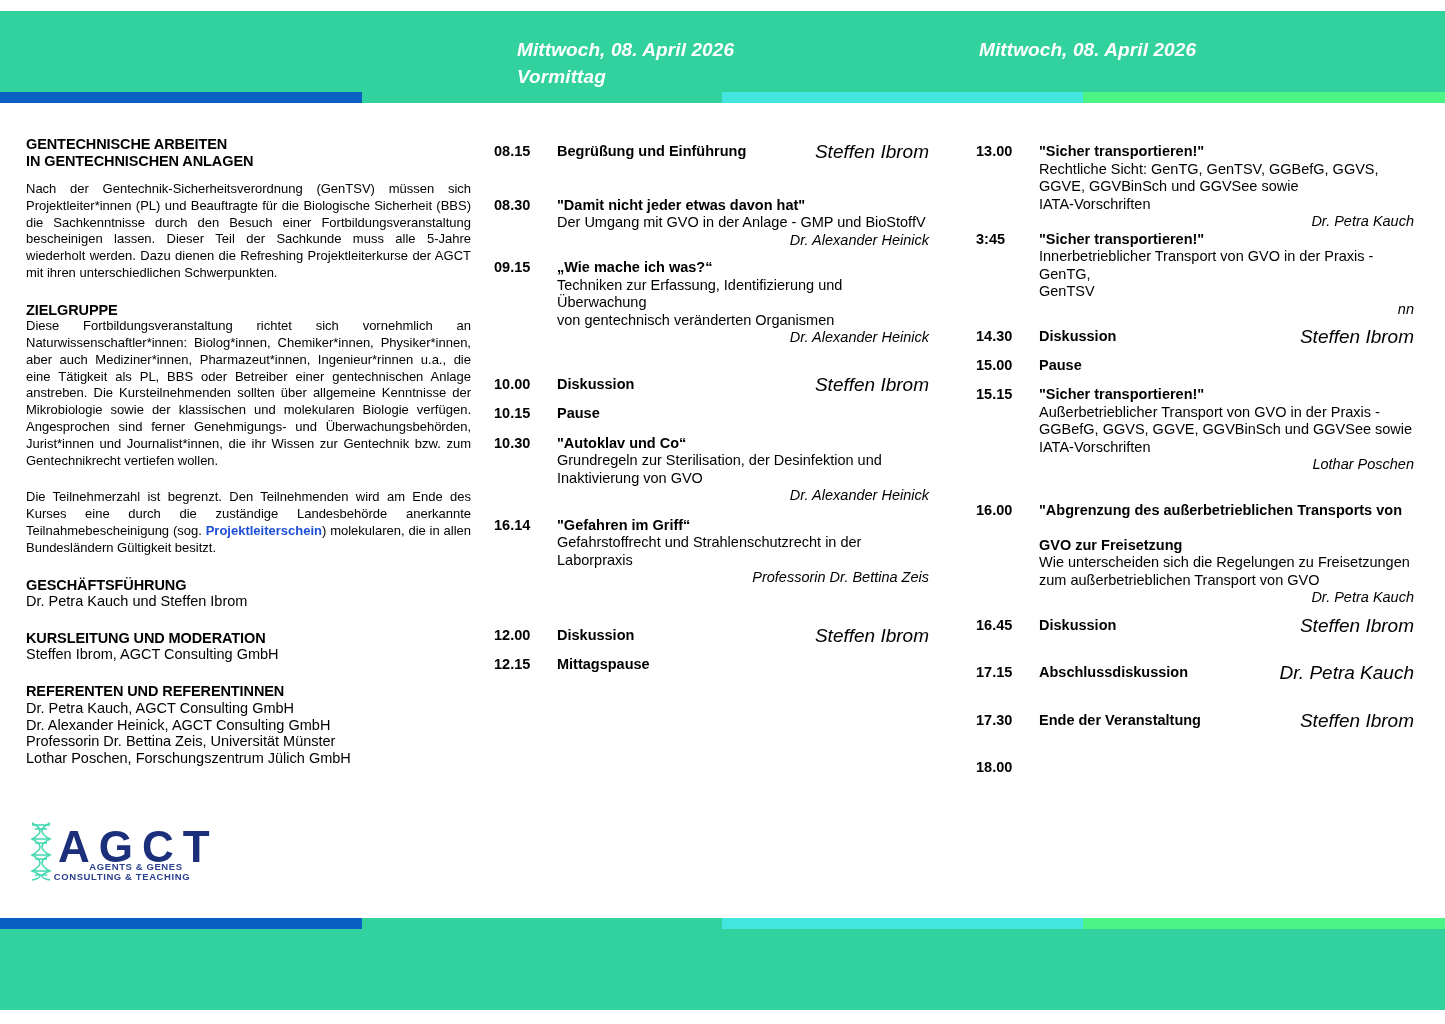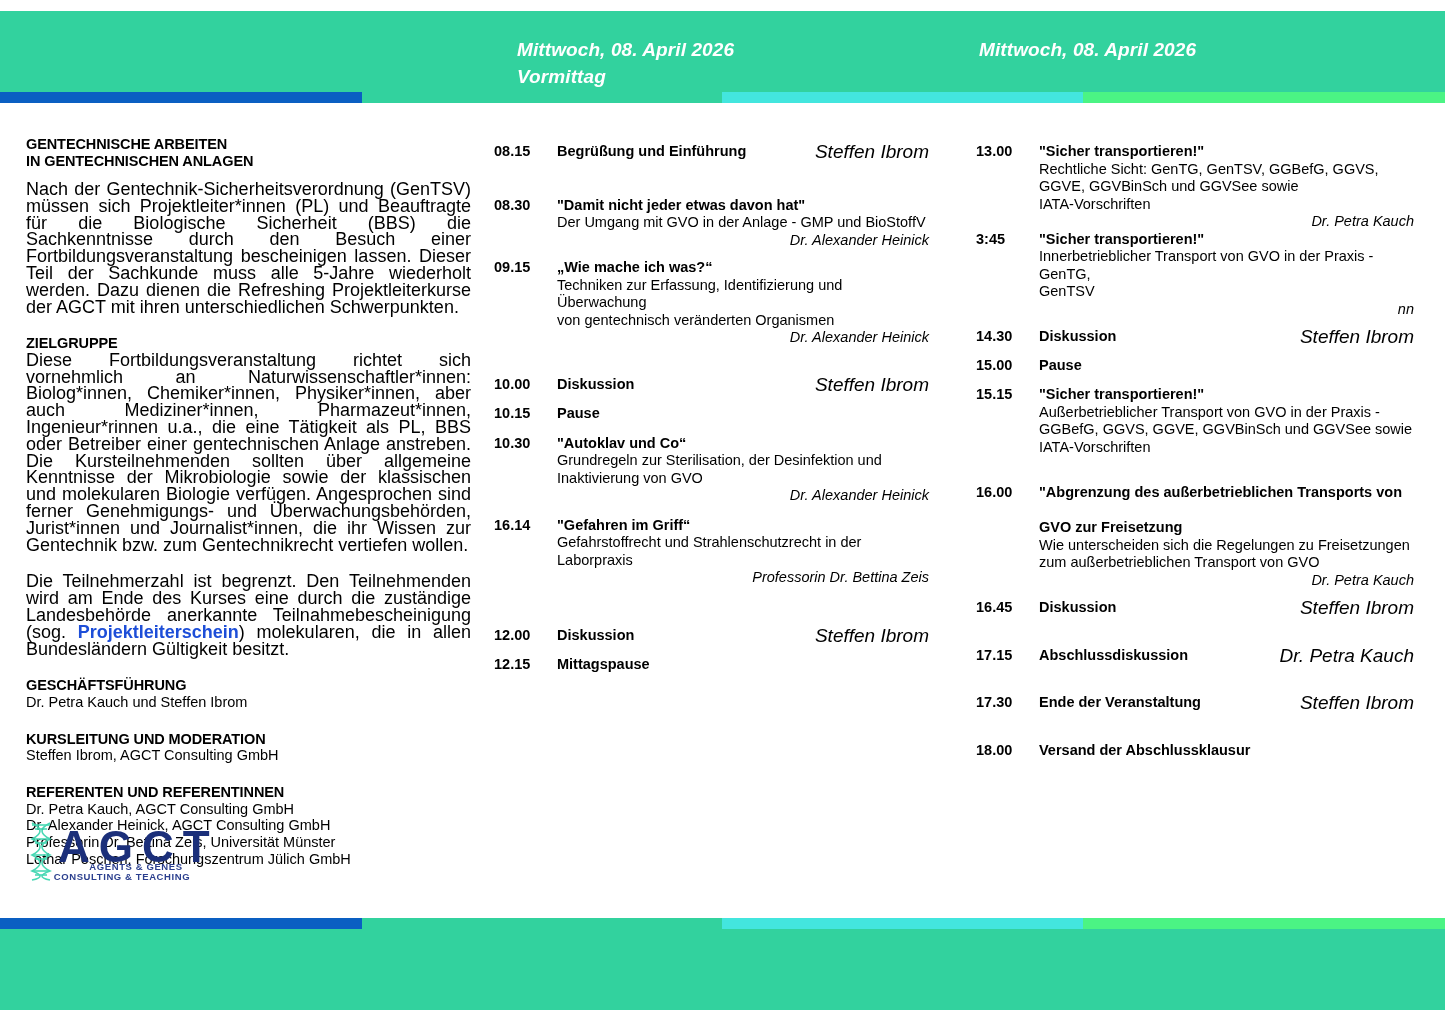--- a/index.html
+++ b/index.html
@@ -76,21 +76,21 @@
     width: 445px;
   }
   .block-heading {
     font-size: 14.5px;
     font-weight: bold;
     line-height: 16.5px;
     white-space: pre-line;
     letter-spacing: -0.1px;
   }
   .block-para {
-    font-size: 18px;
+    font-size: 13px;
     line-height: 16.8px;
     text-align: justify;
     margin-top: 12px;
   }
   .block-para.tight { margin-top: 0px; }
   .block-plain {
     font-size: 14.5px;
     line-height: 16.8px;
     white-space: pre-line;
   }
@@ -367,20 +367,21 @@
       <div class="sch-item">
         <div class="sch-row">
           <div class="sch-time">15.15</div>
           <div class="sch-body">
             <div class="sch-title">"Sicher transportieren!"</div>
             <div class="sch-desc">Außerbetrieblicher Transport von GVO in der Praxis -
 GGBefG, GGVS, GGVE, GGVBinSch und GGVSee sowie
 IATA-Vorschriften</div>
           </div>
         </div>
+        <div class="sch-speaker-below">Lothar Poschen</div>
       </div>
       <div style="height: 28px;"></div>
       <div class="sch-item">
         <div class="sch-row">
           <div class="sch-time">16.00</div>
           <div class="sch-body">
             <div class="sch-title">"Abgrenzung des außerbetrieblichen Transports von
 
 GVO zur Freisetzung</div>
             <div class="sch-desc">Wie unterscheiden sich die Regelungen zu Freisetzungen
@@ -416,23 +417,20 @@
           <div class="sch-body">
             <div class="sch-title">Ende der Veranstaltung</div>
           </div>
         </div>
         <div class="sch-speaker-inline">Steffen Ibrom</div>
       </div>
       <div style="height: 30px;"></div>
       <div class="sch-item">
         <div class="sch-row">
           <div class="sch-time">18.00</div>
-          <div class="sch-body">
-            <div class="sch-title">Versand der Abschlussklausur</div>
-          </div>
         </div>
       </div>
     </div>
 
 </div>
 
 <div id="accent-bar-bottom">
   <div class="seg-blue" style="width:362px"></div>
   <div class="seg-teal" style="width:360px"></div>
   <div class="seg-cyan" style="width:361px"></div>

